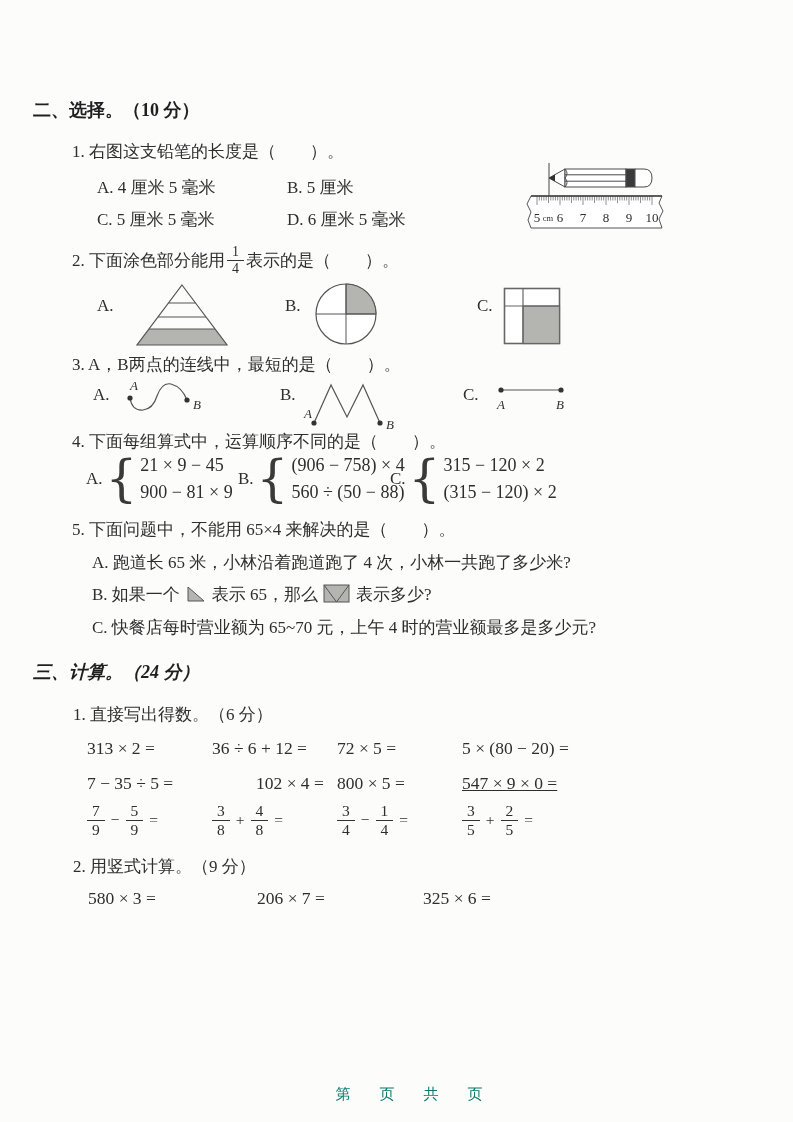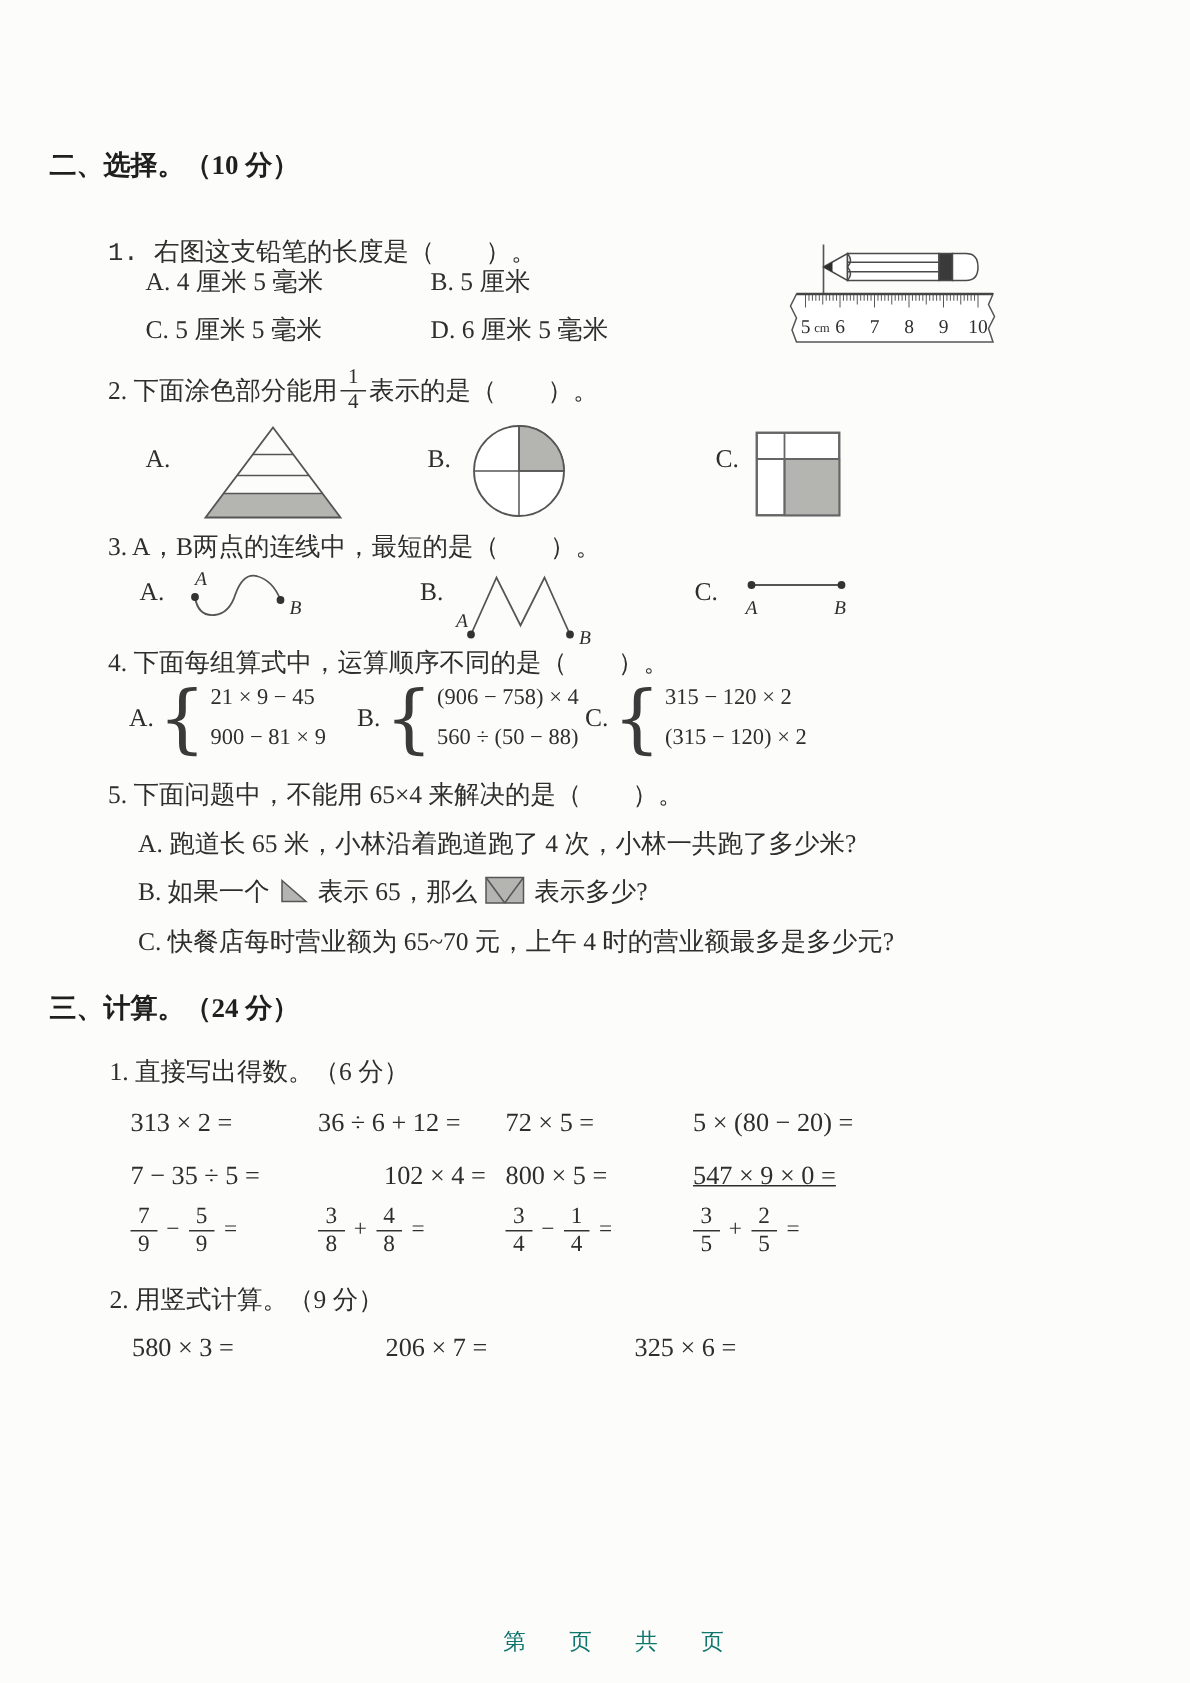--- a/index.html
+++ b/index.html
@@ -6,41 +6,41 @@
   .page{position:relative;width:793px;height:1122px;margin:0 auto;background:#fcfcfb;
         font-family:"Liberation Serif","DejaVu Serif",serif;color:#2e2e2e;overflow:hidden;padding-left:32px;}
   .abs{position:absolute;}
   .sec-head{font-weight:700;font-size:18px;color:#1f1f1f;}
   .stem{font-size:17px;}
   .opt{font-size:17px;}
   .eq{font-size:17.5px;white-space:nowrap;}
   .optlabel{font-size:17px;}
   .brace{font-family:"DejaVu Serif",serif;font-size:50px;font-weight:400;color:#3a3a3a;line-height:54px;}
   .grp{display:flex;align-items:center;gap:3px;}
-  .grp .lines div{font-size:15px;line-height:27px;white-space:nowrap;}
+  .grp .lines div{font-size:18px;line-height:27px;white-space:nowrap;}
   .frac{display:inline-block;text-align:center;vertical-align:middle;line-height:1.15;}
   .frac .fnum{display:block;padding:0 5px;}
   .frac .fden{display:block;padding:0 5px;border-top:1.2px solid #333;}
   .feq{display:flex;align-items:center;gap:6px;font-size:15.5px;}
   .stemflex{display:flex;align-items:center;gap:2px;font-size:17px;}
   .inline-icon{vertical-align:-4px;margin:0 5px;}
   .footer{width:100%;text-align:center;font-size:15px;letter-spacing:7px;color:#0f766e;}
   .bleed{background:linear-gradient(90deg,#d9d9d6 0 12%,transparent 12% 18%,#dddddA 18% 46%,transparent 46% 52%,#dcdcd9 52% 78%,transparent 78% 84%,#deded b 84% 100%);
          opacity:.45;filter:blur(2px);border-radius:3px;}
   .scan-edge{background:#d9d9d9;opacity:.6;}
   svg text{font-family:"Liberation Serif","DejaVu Serif",serif;fill:#2e2e2e;}
 </style>
 </head>
 <body>
 
 <div class="page">
 
   <div class="abs sec-head" style="left:33px;top:98px;">二、选择。（10 分）</div>
 
-  <div class="abs stem" style="left:72px;top:156px;font-family:Liberation Mono, monospace;">1. 右图这支铅笔的长度是（　　）。</div>
+  <div class="abs stem" style="left:72px;top:140px;">1. 右图这支铅笔的长度是（　　）。</div>
   <div class="abs opt" style="left:97px;top:176px;">A. 4 厘米 5 毫米</div>
   <div class="abs opt" style="left:287px;top:176px;">B. 5 厘米</div>
   <div class="abs opt" style="left:97px;top:208px;">C. 5 厘米 5 毫米</div>
   <div class="abs opt" style="left:287px;top:208px;">D. 6 厘米 5 毫米</div>
 
   <svg class="abs" style="left:520px;top:158px;" width="152" height="78" viewBox="0 0 152 78">
 
     <line x1="29" y1="5" x2="29" y2="38" stroke="#555" stroke-width="1.1"></line>
 
     <g stroke="#4a4a4a" stroke-width="1">
@@ -218,21 +218,21 @@
     <span>B. 如果一个</span><svg class="inline-icon" width="22" height="20" viewBox="0 0 22 20">
         <polygon points="3,3 19,17 3,17" fill="#b4b4b1" stroke="#555" stroke-width="1"></polygon>
       </svg><span>表示 65，那么</span><svg class="inline-icon" width="28" height="20" viewBox="0 0 28 20">
         <rect x="1" y="1" width="25" height="17" fill="#b4b4b1" stroke="#555" stroke-width="1"></rect>
         <line x1="1" y1="1" x2="13.5" y2="18" stroke="#555" stroke-width="1"></line>
         <line x1="26" y1="1" x2="13.5" y2="18" stroke="#555" stroke-width="1"></line>
       </svg><span>表示多少?</span>
   </div>
   <div class="abs opt" style="left:92px;top:616px;">C. 快餐店每时营业额为 65~70 元，上午 4 时的营业额最多是多少元?</div>
 
-  <div class="abs sec-head" style="left:33px;top:660px;">三、计算。（24 分）</div>
+  <div class="abs sec-head" style="left:33px;top:660px;font-style:italic;">三、计算。（24 分）</div>
   <div class="abs stem" style="left:73px;top:703px;">1. 直接写出得数。（6 分）</div>
 
   <div class="abs eq" style="left:87px;top:738px;">313 × 2 =</div>
   <div class="abs eq" style="left:212px;top:738px;">36 ÷ 6 + 12 =</div>
   <div class="abs eq" style="left:337px;top:738px;">72 × 5 =</div>
   <div class="abs eq" style="left:462px;top:738px;">5 × (80 − 20) =</div>
 
   <div class="abs eq" style="left:87px;top:773px;">7 − 35 ÷ 5 =</div>
   <div class="abs eq" style="left:212px;top:773px;margin-left:44px;">102 × 4 =</div>
   <div class="abs eq" style="left:337px;top:773px;">800 × 5 =</div>

